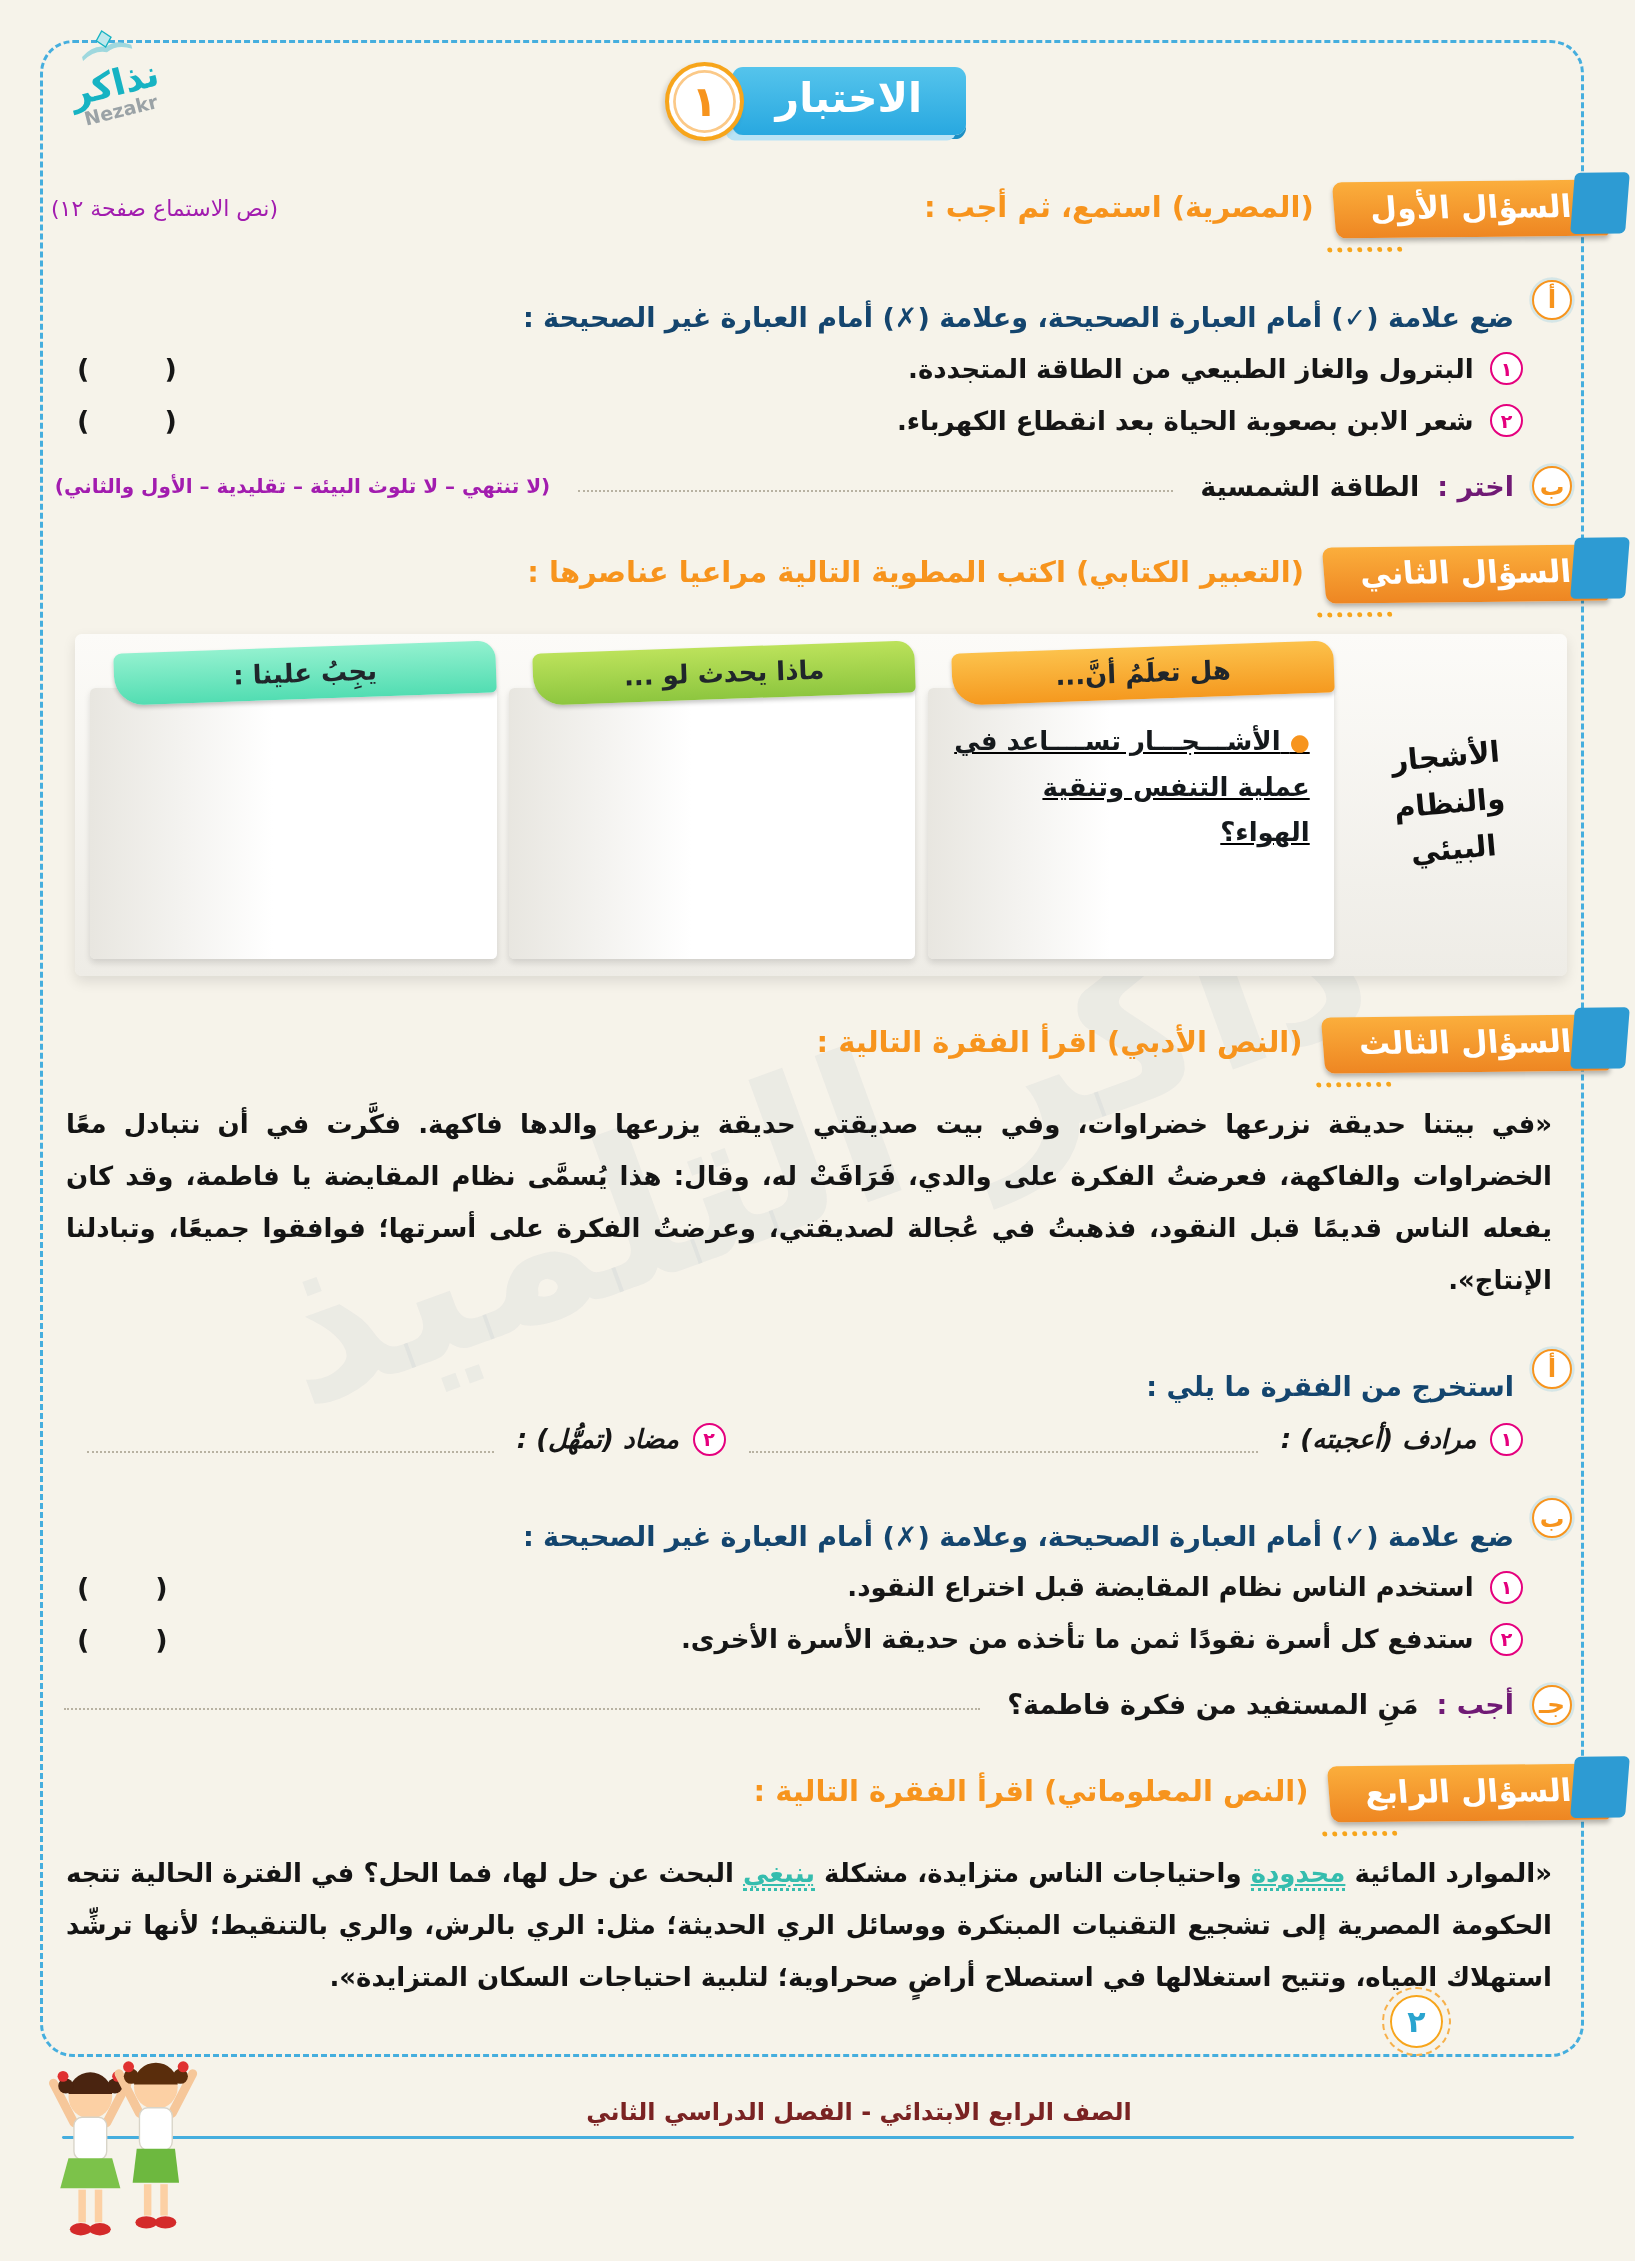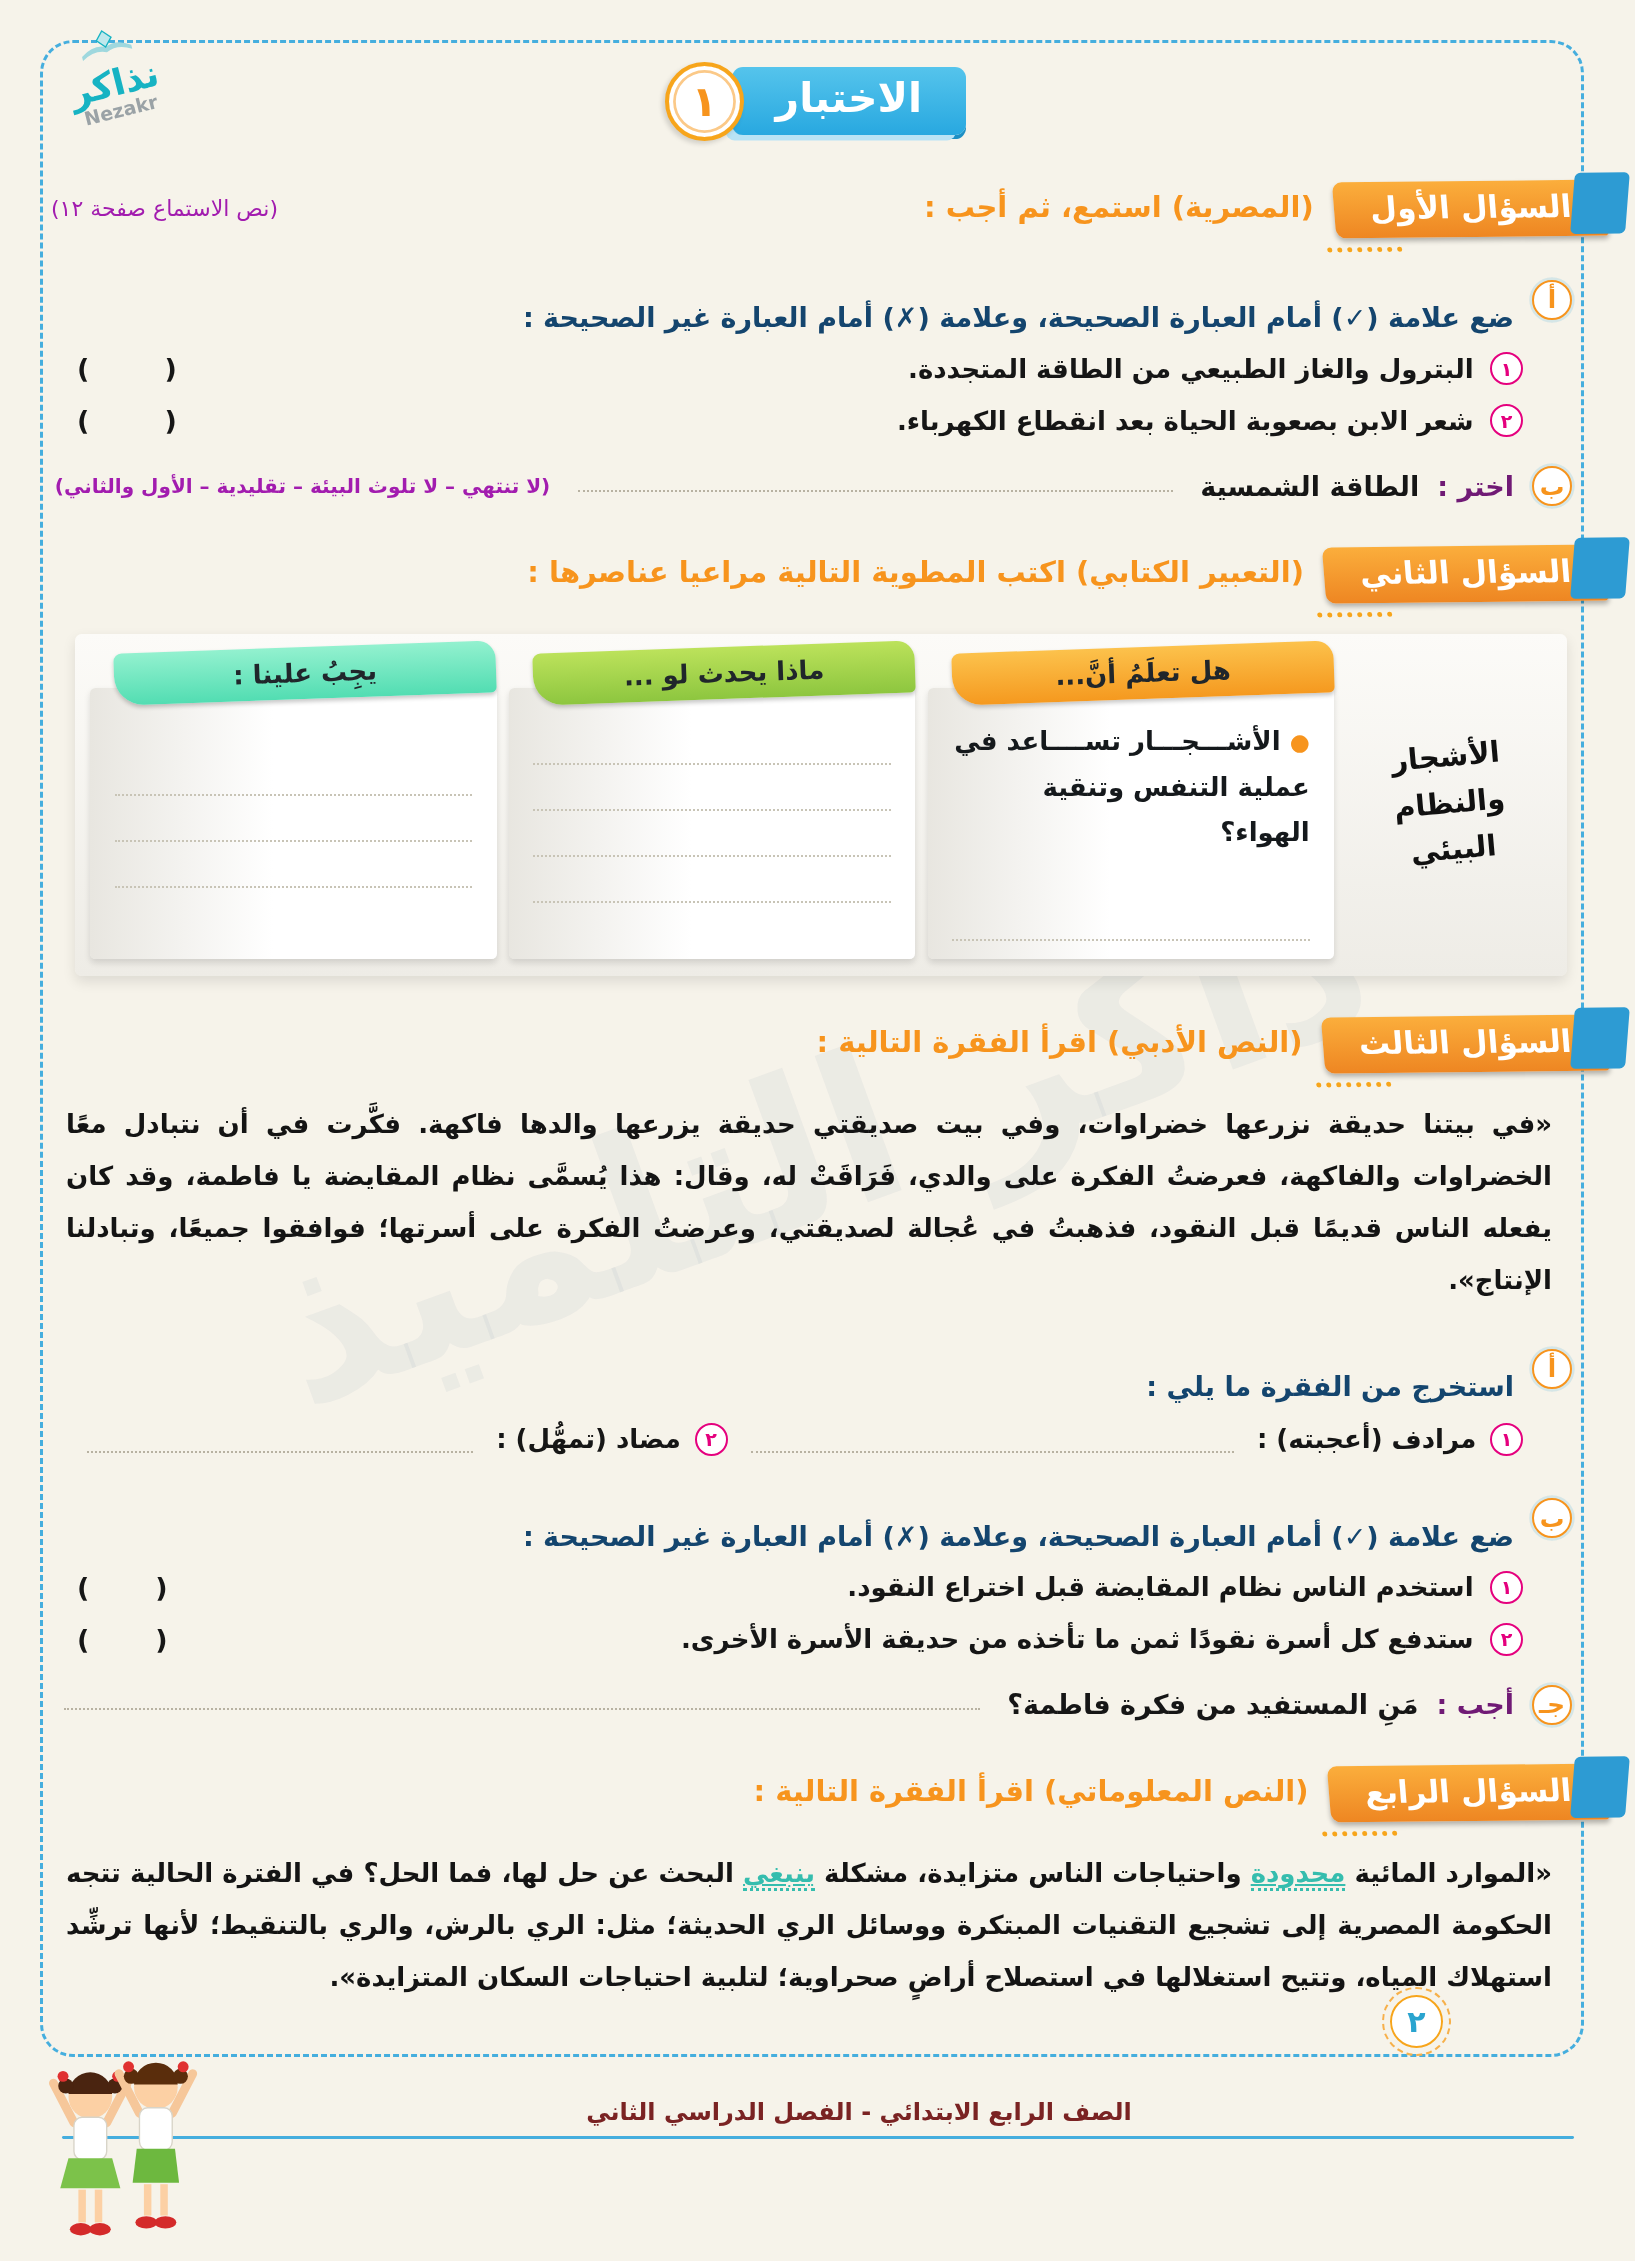--- a/index.html
+++ b/index.html
@@ -129,41 +129,41 @@
     box-shadow:0 2.7px 4.1px rgba(0,0,0,.22);
   }
   .tab-yellow { background:linear-gradient(180deg,#fcc24c,#f5991f); }
   .tab-green  { background:linear-gradient(180deg,#bce25b,#8dc63f); }
   .tab-mint   { background:linear-gradient(180deg,#93f1cf,#52ddb2); }
   .fbody {
     flex:1; margin-top:-11px; z-index:1;
     background:linear-gradient(270deg,#ffffff 55%,#e8e6e0 100%);
     border-radius:5.5px; box-shadow:0 3.4px 6.8px rgba(0,0,0,.12);
     padding:31px 24.6px 18px;
-    display:flex; flex-direction:column;
+    display:flex; flex-direction:row;text-decoration:underline;
   }
   .card-text { font-size:26px; font-weight:bold; color:#15191c; line-height:1.75; text-align:right; }
   .bullet { color:#f7941d; font-size:23px; }
   .dotline { border-bottom:2.7px dotted #c8c4b6; margin-top:44px; }
   .fbody .spacer { flex:1; }
 
   
   .para {
     margin:26px 31px 0 18px;
     font-size:26px; font-weight:bold; color:#141414;
     line-height:2.0; text-align:justify;
   }
   .hl { color:#35bdae; }
   .hl-u { border-bottom:3.4px dotted #35bdae;text-decoration:underline; }
 
   .extract-row {
     display:flex; align-items:center; gap:13.7px;
     margin:20.5px 60px 0 29px; font-size:26px; font-weight:bold; color:#161616;
   }
-  .extract-row .lbl { flex:none; }
+  .extract-row .lbl { flex:none;font-style:italic; }
   .d-long { flex:1.25; } .d-short { flex:1; }
 
   
   .pagenum {
     position:absolute; right:193px; bottom:213px;
     width:53px; height:53px; border-radius:50%;
     background:#fff; border:2.7px solid #f7a51b;
     display:flex; align-items:center; justify-content:center;
     font-size:30px; font-weight:bold; color:#2aa4cf; z-index:2;
   }

